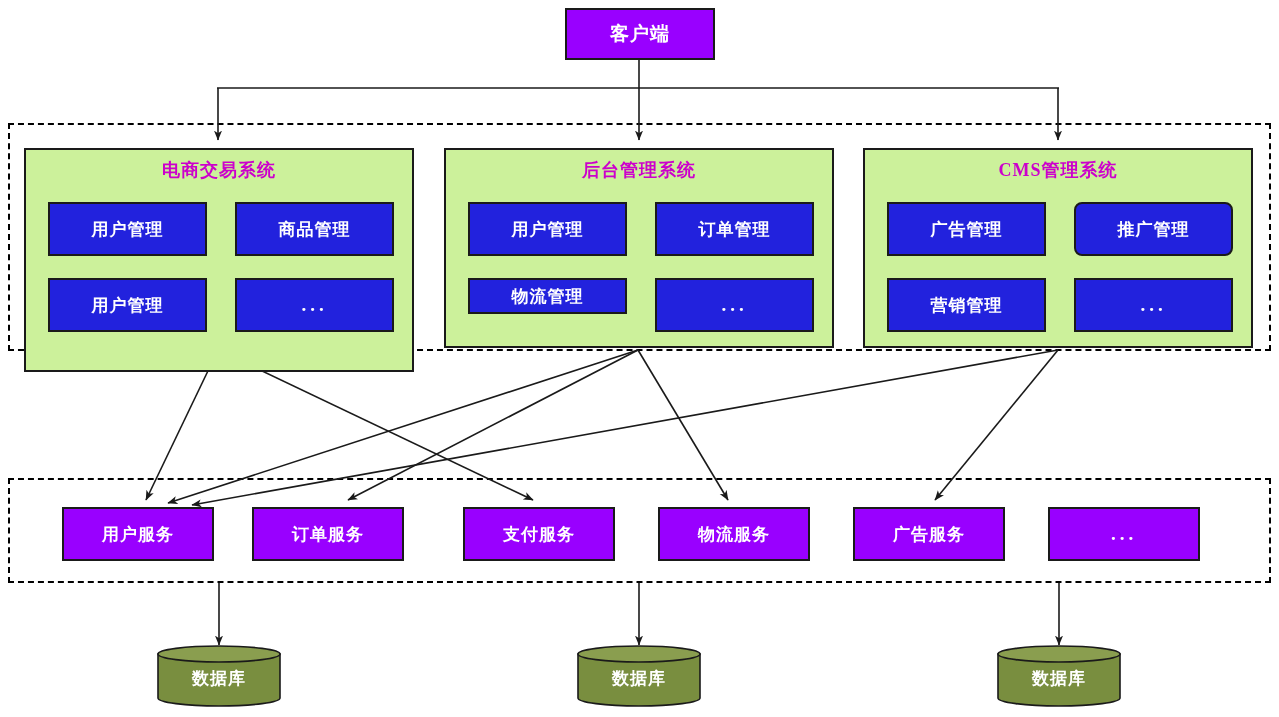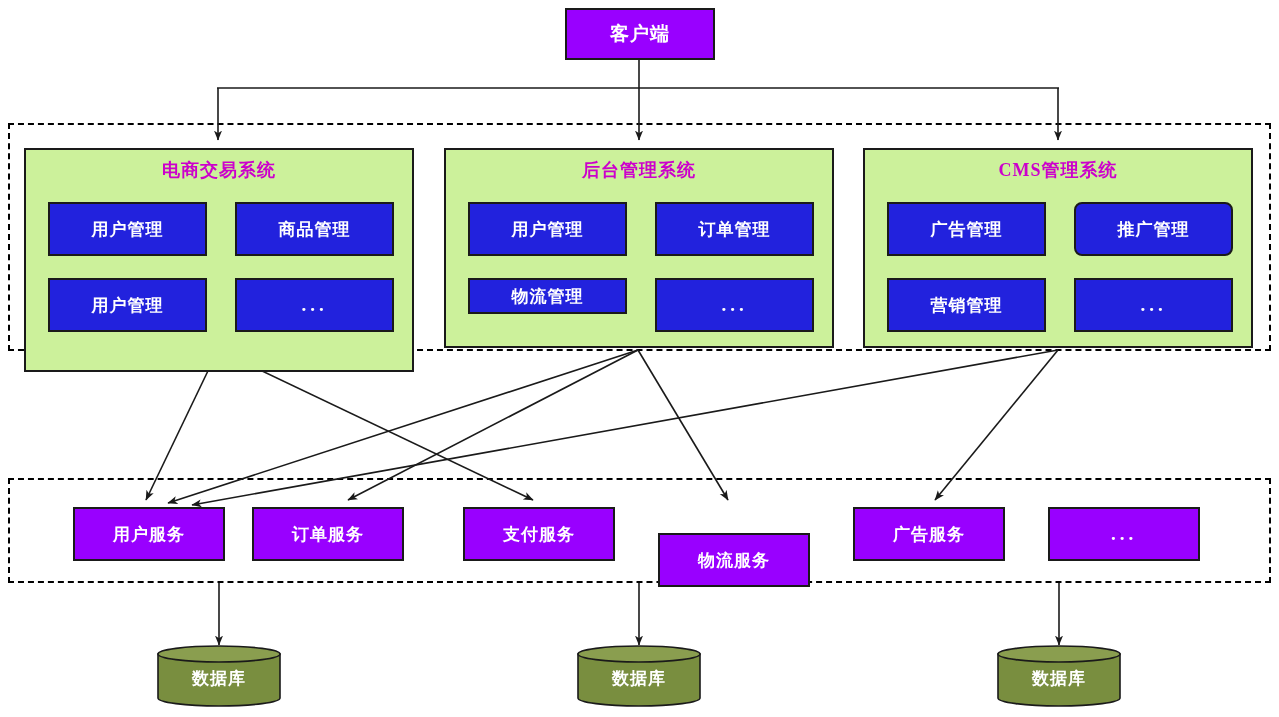--- a/index.html
+++ b/index.html
@@ -100,30 +100,30 @@
       <div class="mod-box" style="left: 209px; top: 52px; width: 159px; height: 54px; background: rgb(34, 34, 221); color: rgb(255, 255, 255); border-color: rgb(26, 26, 26); border-radius: 8px;">
         <span>推广管理</span>
       </div>
       <div class="mod-box" style="left: 22px; top: 128px; width: 159px; height: 54px; background: rgb(34, 34, 221); color: rgb(255, 255, 255); border-color: rgb(26, 26, 26);">
         <span>营销管理</span>
       </div>
       <div class="mod-box" style="left: 209px; top: 128px; width: 159px; height: 54px; background: rgb(34, 34, 221); color: rgb(255, 255, 255); border-color: rgb(26, 26, 26);">
         <span class="dots">...</span>
       </div>
     </div>
-    <div class="node svc-box" style="left: 73px; top: 507px; width: 152px; height: 54px; background: rgb(153, 0, 255); color: rgb(255, 255, 255); border-color: rgb(26, 26, 26);">
+    <div class="node svc-box" style="left: 62px; top: 507px; width: 152px; height: 54px; background: rgb(153, 0, 255); color: rgb(255, 255, 255); border-color: rgb(26, 26, 26);">
       <span>用户服务</span>
     </div>
     <div class="node svc-box" style="left: 252px; top: 507px; width: 152px; height: 54px; background: rgb(153, 0, 255); color: rgb(255, 255, 255); border-color: rgb(26, 26, 26);">
       <span>订单服务</span>
     </div>
     <div class="node svc-box" style="left: 463px; top: 507px; width: 152px; height: 54px; background: rgb(153, 0, 255); color: rgb(255, 255, 255); border-color: rgb(26, 26, 26);">
       <span>支付服务</span>
     </div>
-    <div class="node svc-box" style="left: 658px; top: 507px; width: 152px; height: 54px; background: rgb(153, 0, 255); color: rgb(255, 255, 255); border-color: rgb(26, 26, 26); margin-top: 26px;">
+    <div class="node svc-box" style="left: 658px; top: 507px; width: 152px; height: 54px; background: rgb(153, 0, 255); color: rgb(255, 255, 255); border-color: rgb(26, 26, 26);">
       <span>物流服务</span>
     </div>
     <div class="node svc-box" style="left: 853px; top: 507px; width: 152px; height: 54px; background: rgb(153, 0, 255); color: rgb(255, 255, 255); border-color: rgb(26, 26, 26);">
       <span>广告服务</span>
     </div>
     <div class="node svc-box" style="left: 1048px; top: 507px; width: 152px; height: 54px; background: rgb(153, 0, 255); color: rgb(255, 255, 255); border-color: rgb(26, 26, 26);">
       <span class="dots">...</span>
     </div>
     <div class="db" style="left: 157px; top: 645px; width: 124px; height: 62px;"><svg width="124" height="62" viewBox="0 0 124 62">
         <path d="M1,9 L1,53 A61,8 0 0 0 123,53 L123,9 Z" fill="#798e3f" stroke="#1a1a1a" stroke-width="1.6"></path>

